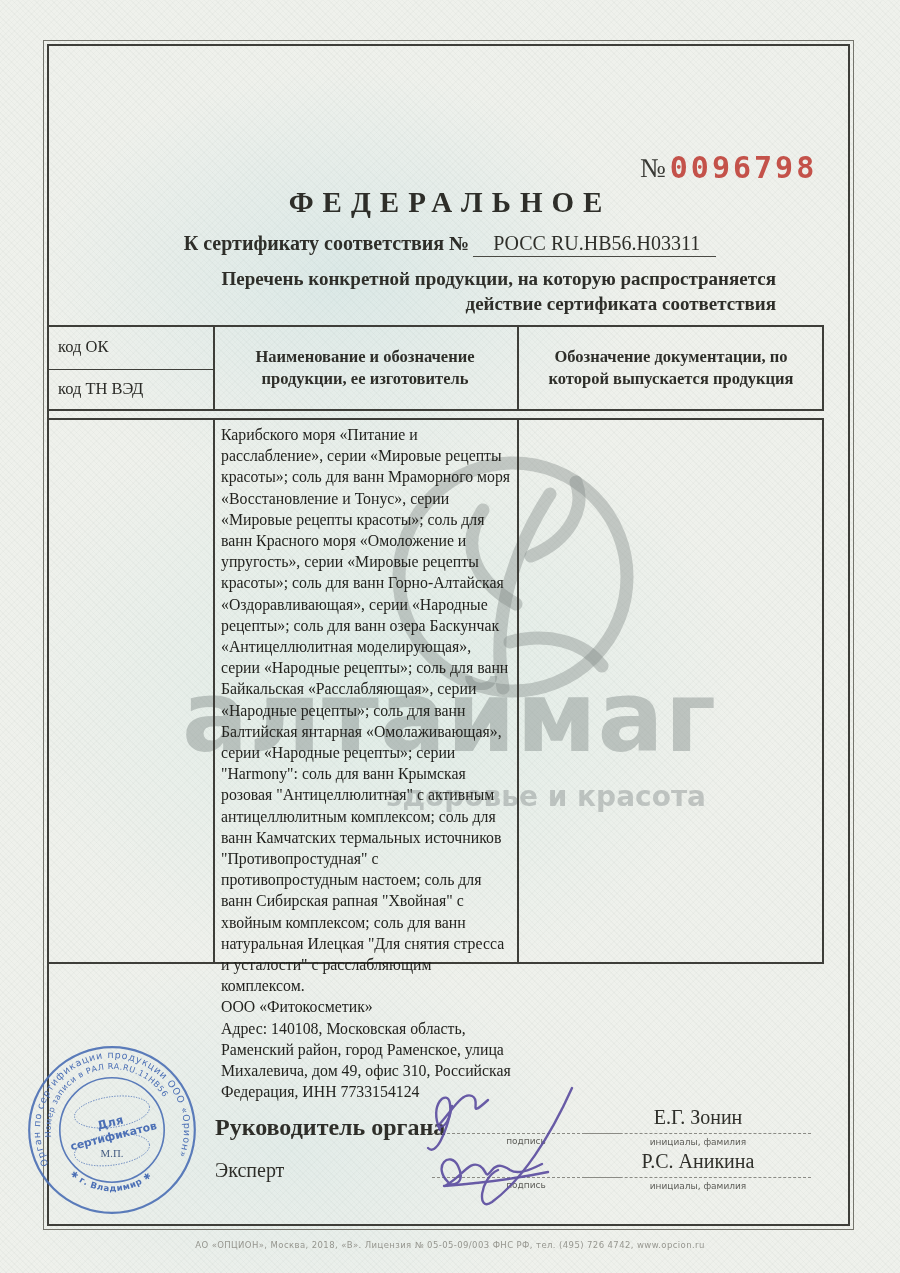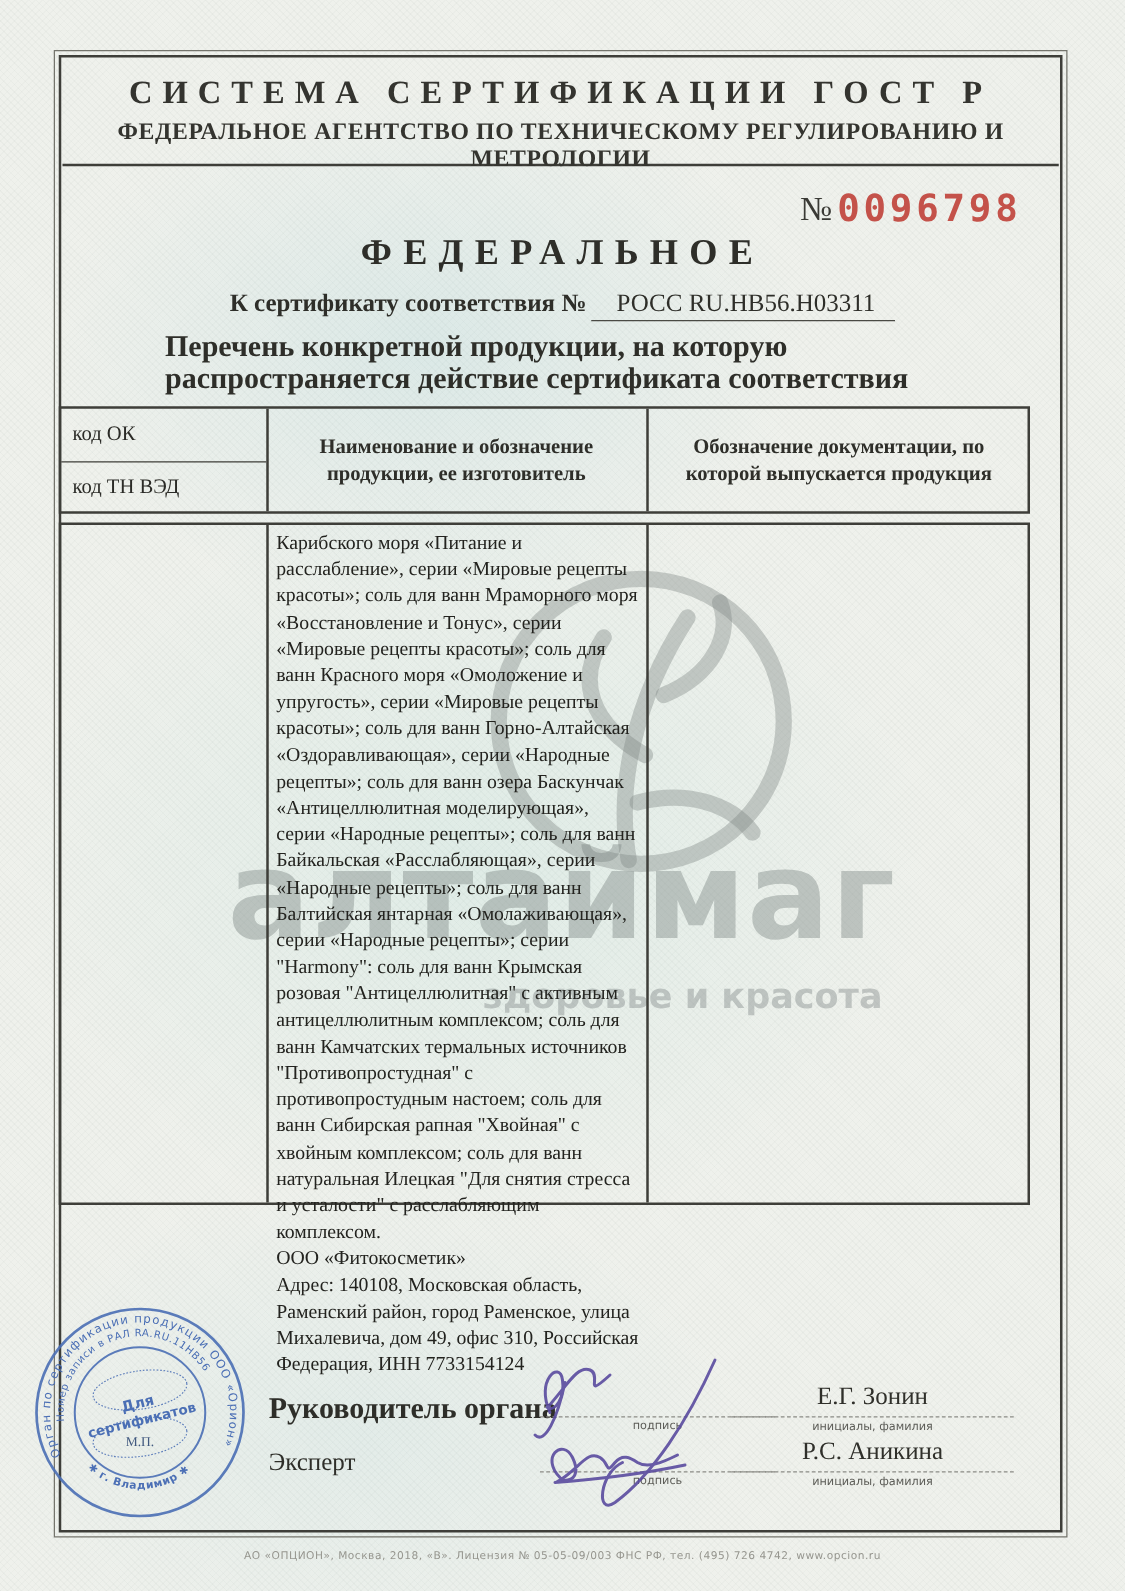--- a/index.html
+++ b/index.html
@@ -18,21 +18,21 @@
   .frame-inner{position:absolute;left:3px;top:3px;right:3px;bottom:3px;border:2px solid #3e3e39;}
   .masthead{position:absolute;left:6px;top:6px;right:6px;height:84px;border-bottom:2px solid #3e3e39;text-align:center;}
   .mast-line1{margin-top:12px;font-size:26px;font-weight:bold;letter-spacing:8px;color:#34342f;}
   .mast-line2{margin-top:6px;font-size:19px;font-weight:bold;letter-spacing:0.5px;color:#34342f;}
   .formnum{position:absolute;left:640px;top:150px;white-space:nowrap;}
   .formnum .no{font-size:27px;color:#3a3a35;}
   .formnum .digits{font-family:"DejaVu Sans Mono",monospace;font-size:30px;font-weight:bold;letter-spacing:3px;color:#c4524a;vertical-align:-1px;}
   .doc-title{position:absolute;left:0;top:186px;width:900px;text-align:center;font-size:29px;font-weight:bold;letter-spacing:9px;color:#2e2e29;}
   .cert-line{position:absolute;left:0;top:232px;width:900px;text-align:center;font-size:20px;font-weight:bold;color:#2e2e29;}
   .cert-line .val{font-weight:normal;border-bottom:1.5px solid #4a4a44;padding:0 16px 2px 20px;margin-left:4px;}
-  .subtitle{position:absolute;left:132px;top:266px;width:620px;text-align:left;font-size:24px;font-weight:bold;line-height:25px;color:#2e2e29;}
+  .subtitle{position:absolute;left:156px;top:266px;width:620px;text-align:right;font-size:19px;font-weight:bold;line-height:25px;color:#2e2e29;}
   
   .thead,.tbody{position:absolute;left:47px;width:777px;border:2px solid #3e3e39;box-sizing:border-box;background:transparent;}
   .thead{top:325px;height:86px;}
   .tbody{top:418px;height:546px;}
   .colline-1{position:absolute;left:164px;top:0;bottom:0;width:0;border-left:2px solid #3e3e39;}
   .colline-2{position:absolute;left:468px;top:0;bottom:0;width:0;border-left:2px solid #3e3e39;}
   .code-cell{position:absolute;left:0;top:0;width:164px;height:100%;}
   .code-split{position:absolute;left:0;top:42px;width:164px;border-top:1.5px solid #3e3e39;}
   .code-ok{position:absolute;left:9px;top:10px;font-size:16.5px;}
   .code-tnved{position:absolute;left:9px;top:52px;font-size:16.5px;}
@@ -78,24 +78,20 @@
     </g>
   </svg>
   <div class="wm wm-brand">алтаймаг</div>
   <div class="wm wm-tagline">здоровье и красота</div>
 
   <div class="content">
 
     <div class="frame-outer">
       <div class="frame-inner"></div>
 
-      <div class="masthead">
-        <div class="mast-line1">СИСТЕМА СЕРТИФИКАЦИИ ГОСТ Р</div>
-        <div class="mast-line2">ФЕДЕРАЛЬНОЕ АГЕНТСТВО ПО ТЕХНИЧЕСКОМУ РЕГУЛИРОВАНИЮ И МЕТРОЛОГИИ</div>
-      </div>
     </div>
 
     <div class="formnum">
       <span class="no">№</span>
       <span class="digits">0096798</span>
     </div>
 
     <div class="doc-title">ФЕДЕРАЛЬНОЕ</div>
     <div class="cert-line">
       <span>К сертификату соответствия №</span><span class="val">РОСС RU.НВ56.Н03311</span>

